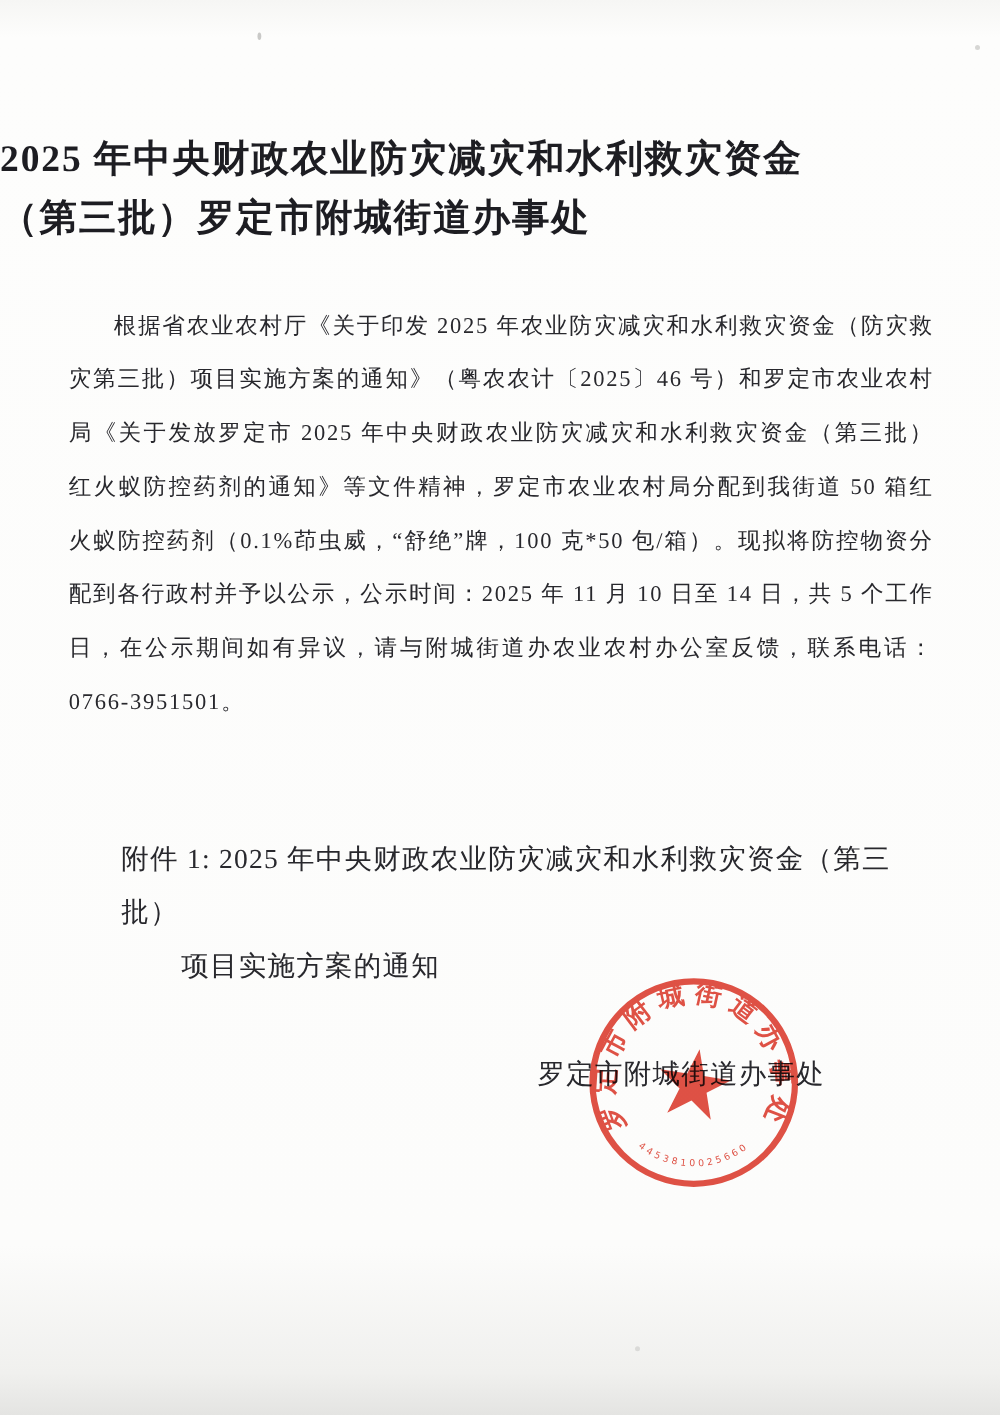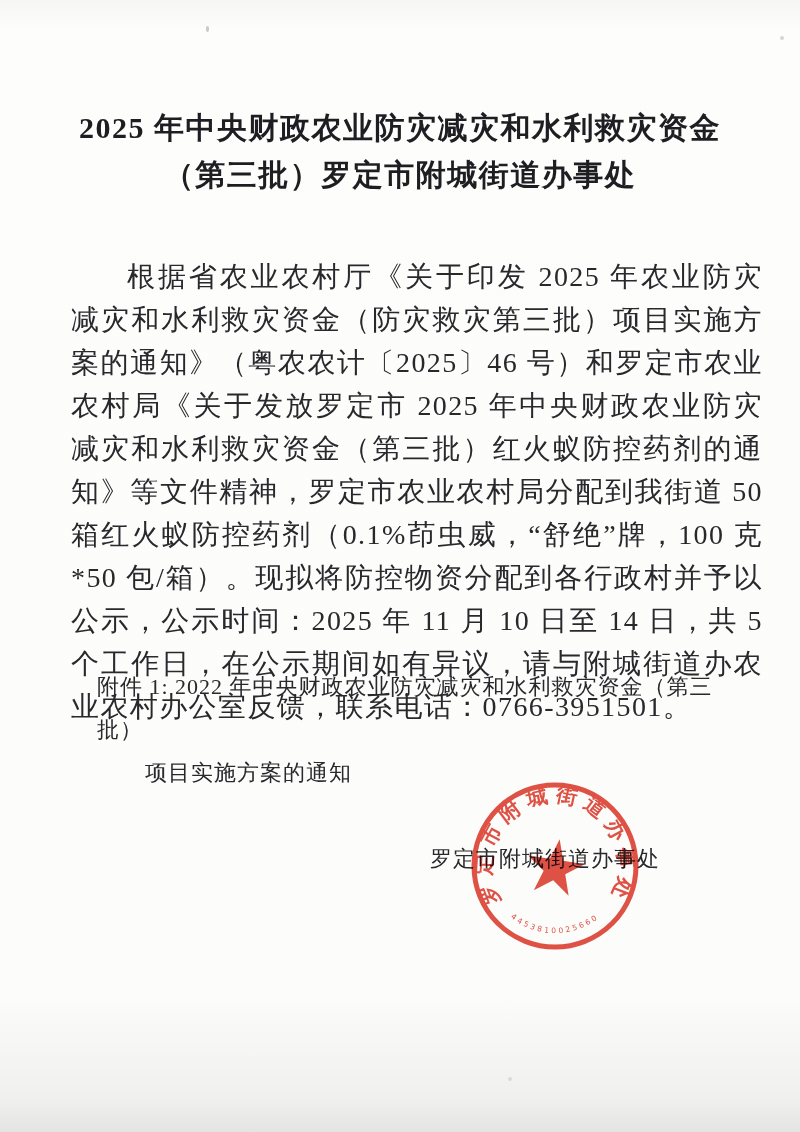--- a/index.html
+++ b/index.html
@@ -16,34 +16,33 @@
     background:
       linear-gradient(180deg, #f6f6f4 0px, #fdfdfc 30px, #fcfcfb 88%, #f0f0ee 97%, #e4e4e2 100%);
     font-family: "Liberation Serif", "DejaVu Serif", serif;
     color: #2a2a2e;
   }
   .doc-title {
     position: absolute;
     top: 104px;
     left: 0;
     width: 100%;
-    text-align: center;
     font-size: 30px;
     font-weight: 700;
     line-height: 47px;
     letter-spacing: 1.5px;
     color: #1d1d22;
   }
   .doc-body {
     position: absolute;
     top: 239px;
     left: 55px;
     width: 692px;
-    margin: 16px;
-    font-size: 28px;
+    margin: 0;
+    font-size: 18px;
     line-height: 43px;
     letter-spacing: 1.4px;
     text-align: justify;
     text-indent: 2em;
     color: #28282d;
   }
   .attachment {
     position: absolute;
     top: 665px;
     left: 97px;
@@ -103,21 +102,21 @@
 <div class="page">
 
   <div class="doc-title">
     <div>2025 年中央财政农业防灾减灾和水利救灾资金</div>
     <div>（第三批）罗定市附城街道办事处</div>
   </div>
 
   <p class="doc-body">根据省农业农村厅《关于印发 2025 年农业防灾减灾和水利救灾资金（防灾救灾第三批）项目实施方案的通知》（粤农农计〔2025〕46 号）和罗定市农业农村局《关于发放罗定市 2025 年中央财政农业防灾减灾和水利救灾资金（第三批）红火蚁防控药剂的通知》等文件精神，罗定市农业农村局分配到我街道 50 箱红火蚁防控药剂（0.1%茚虫威，“舒绝”牌，100 克*50 包/箱）。现拟将防控物资分配到各行政村并予以公示，公示时间：2025 年 11 月 10 日至 14 日，共 5 个工作日，在公示期间如有异议，请与附城街道办农业农村办公室反馈，联系电话：0766-3951501。</p>
 
   <div class="attachment">
-    <div class="att-line1">附件 1: 2022 年中央财政农业防灾减灾和水利救灾资金（第三批）</div>
+    <div class="att-line1">附件 1: 2025 年中央财政农业防灾减灾和水利救灾资金（第三批）</div>
     <div class="att-line2">项目实施方案的通知</div>
   </div>
 
   <div class="signature-block">
     <div class="issuer-name">罗定市附城街道办事处</div>
   </div>
 
   <div class="seal">
     <svg viewBox="0 0 180 180" xmlns="http://www.w3.org/2000/svg">
       <defs>

